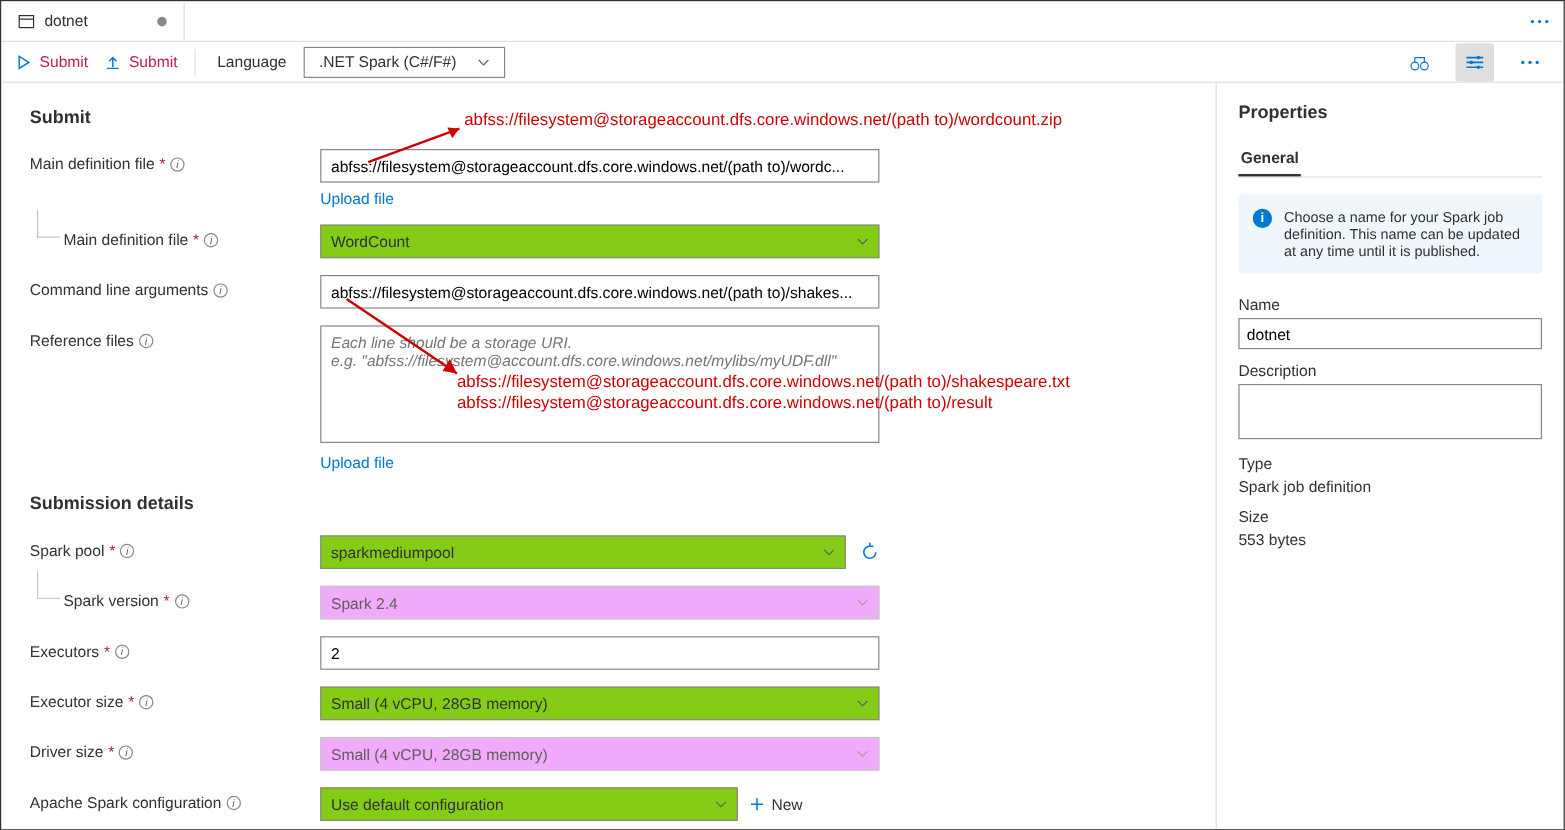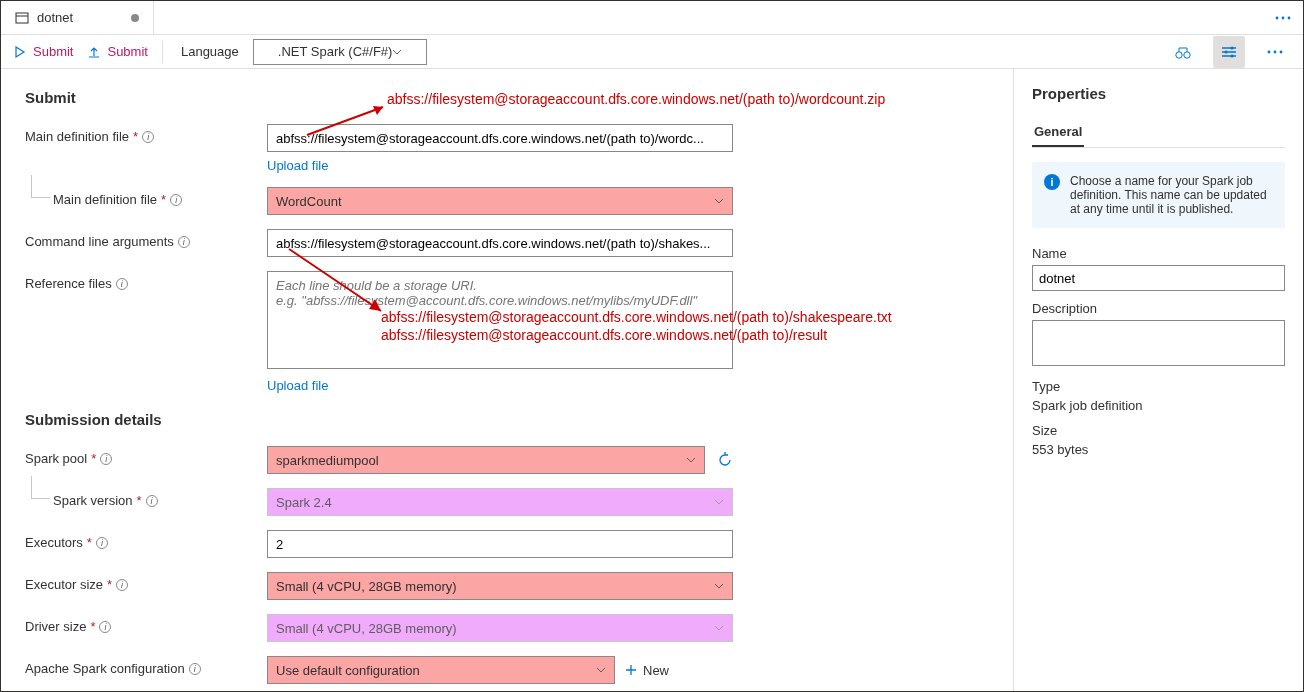--- a/index.html
+++ b/index.html
@@ -6,36 +6,36 @@
 body { font-family: "Segoe UI", Arial, sans-serif; font-size: 13px; color: #323130; background: #fff; border: 1px solid #323130; width: 1304px; height: 692px; overflow: hidden; }
 .tabbar { height: 34px; border-bottom: 1px solid #e1dfdd; display: flex; align-items: center; justify-content: space-between; }
 .tab { display: flex; align-items: center; gap: 8px; padding: 0 14px; height: 100%; border-right: 1px solid #e1dfdd; }
 .tab-dot { width: 8px; height: 8px; border-radius: 50%; background: #888; margin-left: 50px; }
 .toolbar { height: 34px; border-bottom: 1px solid #e1dfdd; display: flex; align-items: center; padding: 0 12px; gap: 14px; }
 .toolbar .spacer { flex: 1; }
 .btni { display: flex; align-items: center; gap: 6px; cursor: pointer; color: #be185d; }
 .iconbox { width: 32px; height: 32px; display: flex; align-items: center; justify-content: center; cursor: pointer; }
 .iconbox.active { background: #e1dfdd; border-radius: 2px; }
 .lang-label { color: #323130; margin-left: 4px; }
-.select-like { border: 1px solid #8a8886; height: 26px; min-width: 168px; padding: 0 24px; display: flex; align-items: center; justify-content: space-between; background: #fff; cursor: pointer; }
+.select-like { border: 1px solid #8a8886; height: 26px; min-width: 168px; padding: 0 12px; display: flex; align-items: center; justify-content: space-between; background: #fff; cursor: pointer; }
 .chev { width: 10px; height: 10px; }
 .main { display: flex; height: calc(100% - 68px); }
 .form-area { flex: 1; padding: 20px 24px 24px 24px; overflow-y: auto; position: relative; }
 .props { width: 290px; border-left: 1px solid #e1dfdd; padding: 16px 18px; }
 h2 { font-size: 15px; font-weight: 600; margin-bottom: 16px; }
 .section-h { font-size: 15px; font-weight: 600; margin: 0 0 18px 0; }
 .field-row { display: flex; align-items: flex-start; margin-bottom: 14px; }
 .field-label { width: 242px; padding-top: 5px; display: flex; align-items: center; gap: 4px; }
 .indent { padding-left: 28px; position: relative; }
 .indent::before { content: ""; position: absolute; left: 6px; top: -12px; width: 18px; height: 22px; border-left: 1px solid #c8c6c4; border-bottom: 1px solid #c8c6c4; }
 .req { color: #a4262c; }
 .info-icon { width: 12px; height: 12px; border: 1px solid #8a8886; border-radius: 50%; display: inline-flex; align-items: center; justify-content: center; font-size: 9px; color: #605e5c; font-style: italic; }
 .field-control { width: 466px; }
 .txt-input { width: 100%; height: 28px; border: 1px solid #8a8886; padding: 0 8px; font: inherit; background: #fff; text-overflow: ellipsis; }
-.dropdown { width: 100%; height: 28px; border: 1px solid #8a8886; padding: 0 8px; display: flex; align-items: center; justify-content: space-between; background: #fca5a5; cursor: pointer; }
+.dropdown { width: 100%; height: 28px; border: 1px solid #8a8886; padding: 0 8px; display: flex; align-items: center; justify-content: space-between; background: #84cc16; cursor: pointer; }
 .dropdown.disabled { background: #f0abfc; color: #605e5c; border-color: #c8c6c4; cursor: default; }
 .dropdown.narrow { width: 348px; }
 .textarea { width: 100%; height: 98px; border: 1px solid #8a8886; padding: 6px 8px; font: inherit; font-style: italic; color: #8a8886; resize: none; }
 .link { color: #0078d4; cursor: pointer; display: inline-block; margin-top: 6px; }
 .plus-new { display: inline-flex; align-items: center; gap: 6px; margin-left: 10px; cursor: pointer; color: #323130; }
 .reload-wrap { display: inline-flex; align-items: center; margin-left: 12px; }
 .tabs-u { display: flex; border-bottom: 1px solid #e1dfdd; margin-bottom: 14px; }
 .tab-u { padding: 6px 2px; font-weight: 600; border-bottom: 2px solid #323130; cursor: pointer; }
 .infobox { background: #eff6fc; border-radius: 2px; padding: 12px 12px 12px 38px; position: relative; font-size: 12px; color: #323130; margin-bottom: 18px; }
 .infobox .i { position: absolute; left: 12px; top: 12px; width: 16px; height: 16px; border-radius: 50%; background: #0078d4; color: #fff; display: flex; align-items: center; justify-content: center; font-size: 11px; font-weight: 700; }

